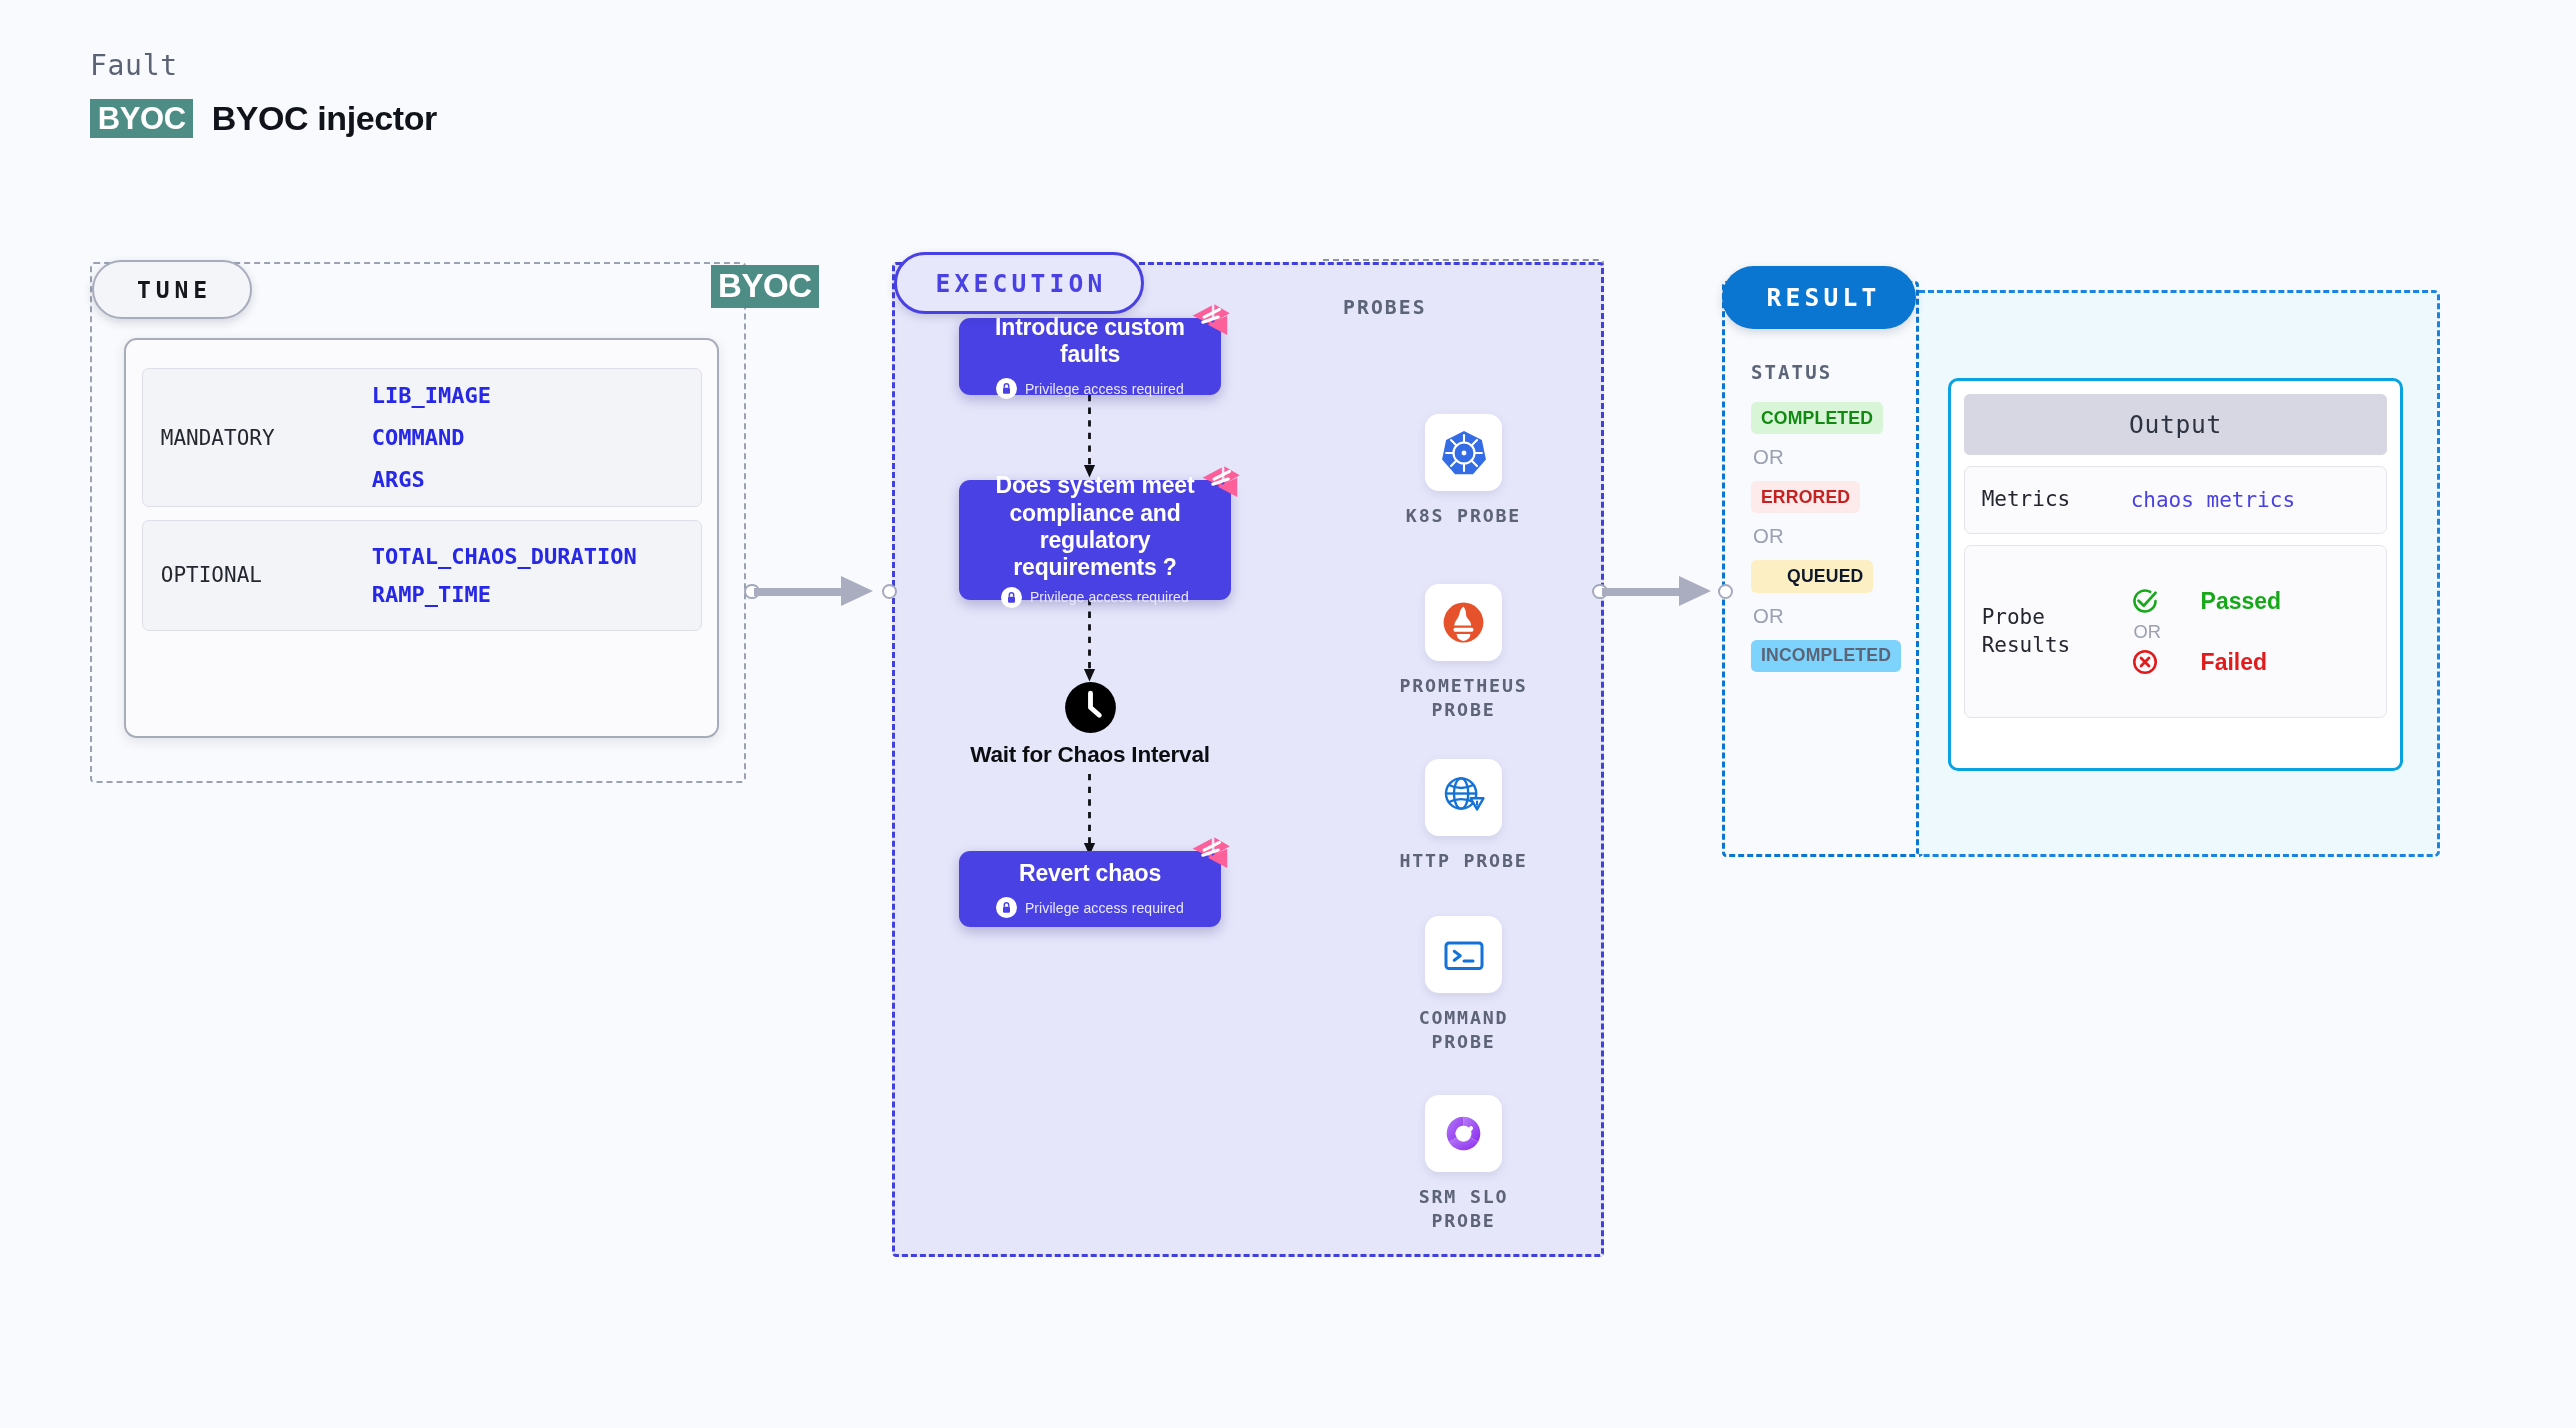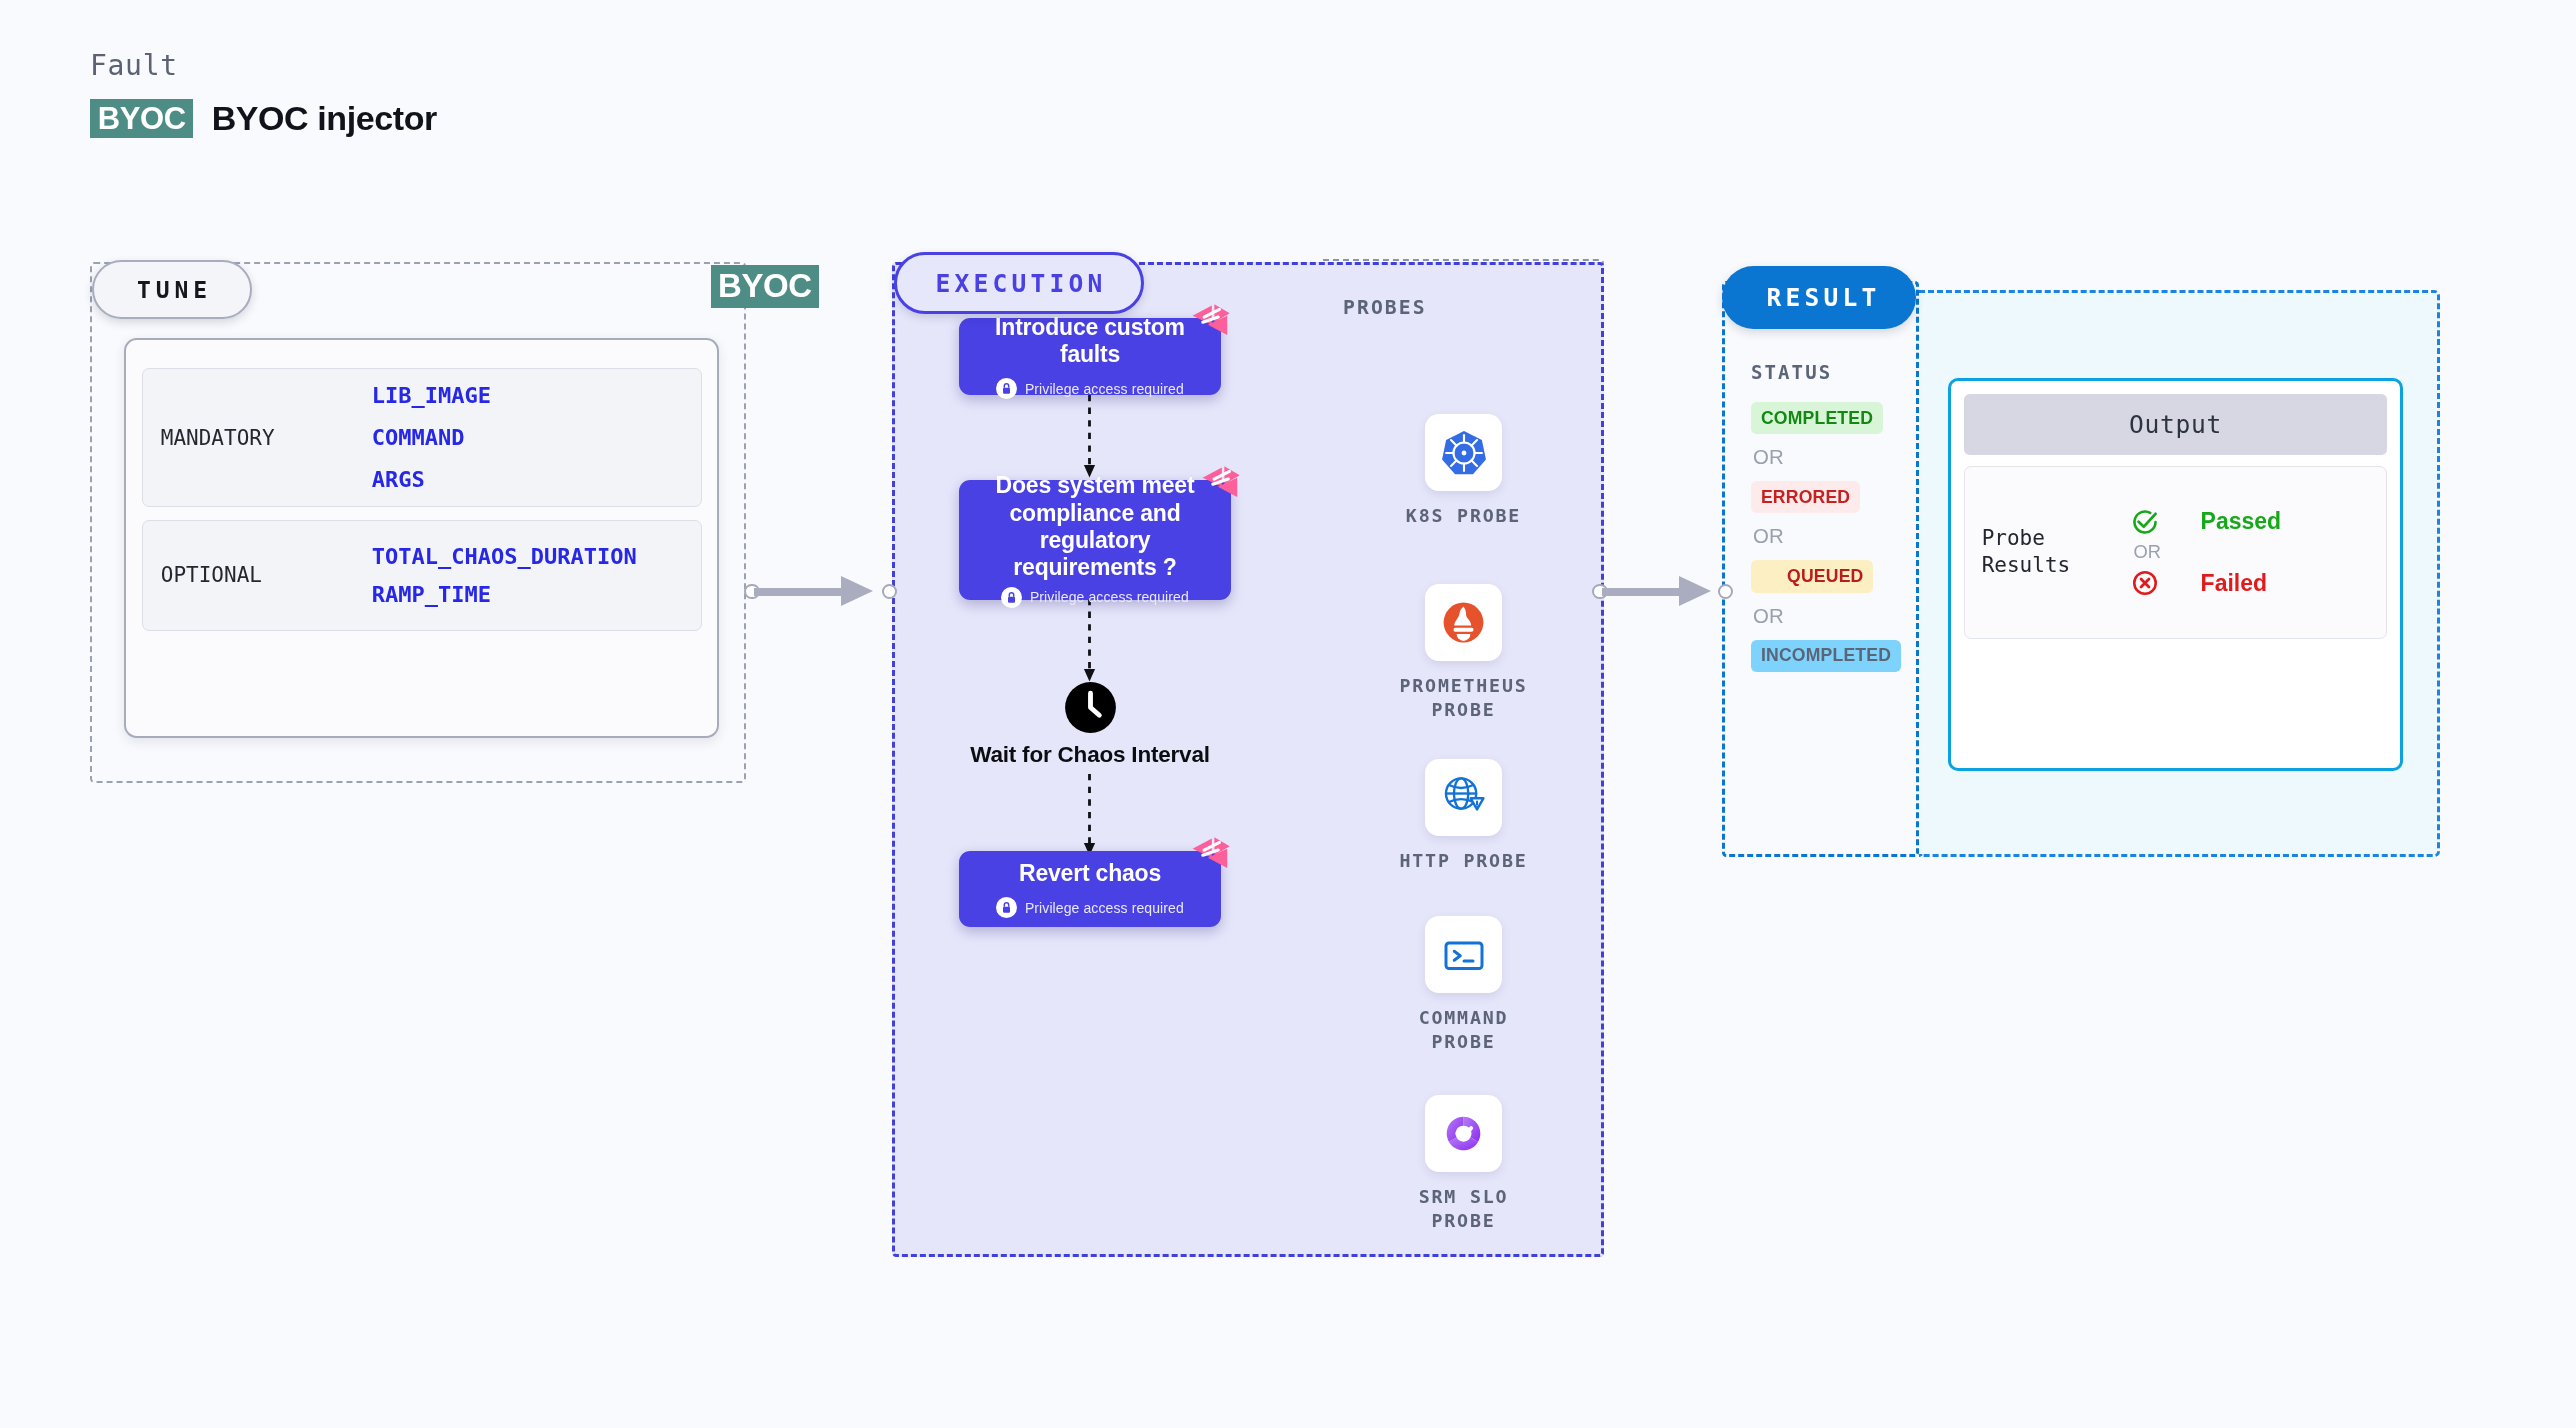--- a/index.html
+++ b/index.html
@@ -435,28 +435,32 @@
 <div id="result-region-dash"></div>
 <div id="result-status-dash"></div>
 <div class="pill" id="result-pill">RESULT</div>
 <div id="status-label">STATUS</div>
 
 <div class="status-stack">
   <div><span class="status-badge" style="background:#d8f5d8;color:#128a12;">COMPLETED</span></div>
   <div class="status-or">OR</div>
   <div><span class="status-badge" style="background:#fdeaea;color:#c62121;">ERRORED</span></div>
   <div class="status-or">OR</div>
-  <div><span class="status-badge" style="background:#fdefc4;color:#b91c1c;padding-left:36px;">QUEUED</span></div>
+  <div><span class="status-badge" style="background:#fdefc4;color:#0f172a;padding-left:36px;">QUEUED</span></div>
   <div class="status-or">OR</div>
   <div><span class="status-badge" style="background:#7dd3fc;color:#5c6478;">INCOMPLETED</span></div>
 </div>
 
 <div id="output-card">
   <div id="output-hd">Output</div>
 
+  <div class="out-box" id="metrics-box">
+    <div class="out-key">Metrics</div>
+    <div class="out-val-metrics">chaos metrics</div>
+  </div>
 
   <div class="out-box" id="probe-results-box">
     <div class="out-key">Probe Results</div>
     <div>
       <div class="res-line">
         <svg width="28" height="28" viewBox="0 0 24 24">
           <path d="M21 5 L11 16 L6.5 11.8" stroke="#17a81a" stroke-width="2.4" fill="none" stroke-linecap="round" stroke-linejoin="round"></path>
           <path d="M21 12 a9 9 0 1 1 -4.5 -7.8" stroke="#17a81a" stroke-width="2.2" fill="none" stroke-linecap="round"></path>
         </svg>
         <span class="txt" style="color:#17a81a;">Passed</span>

